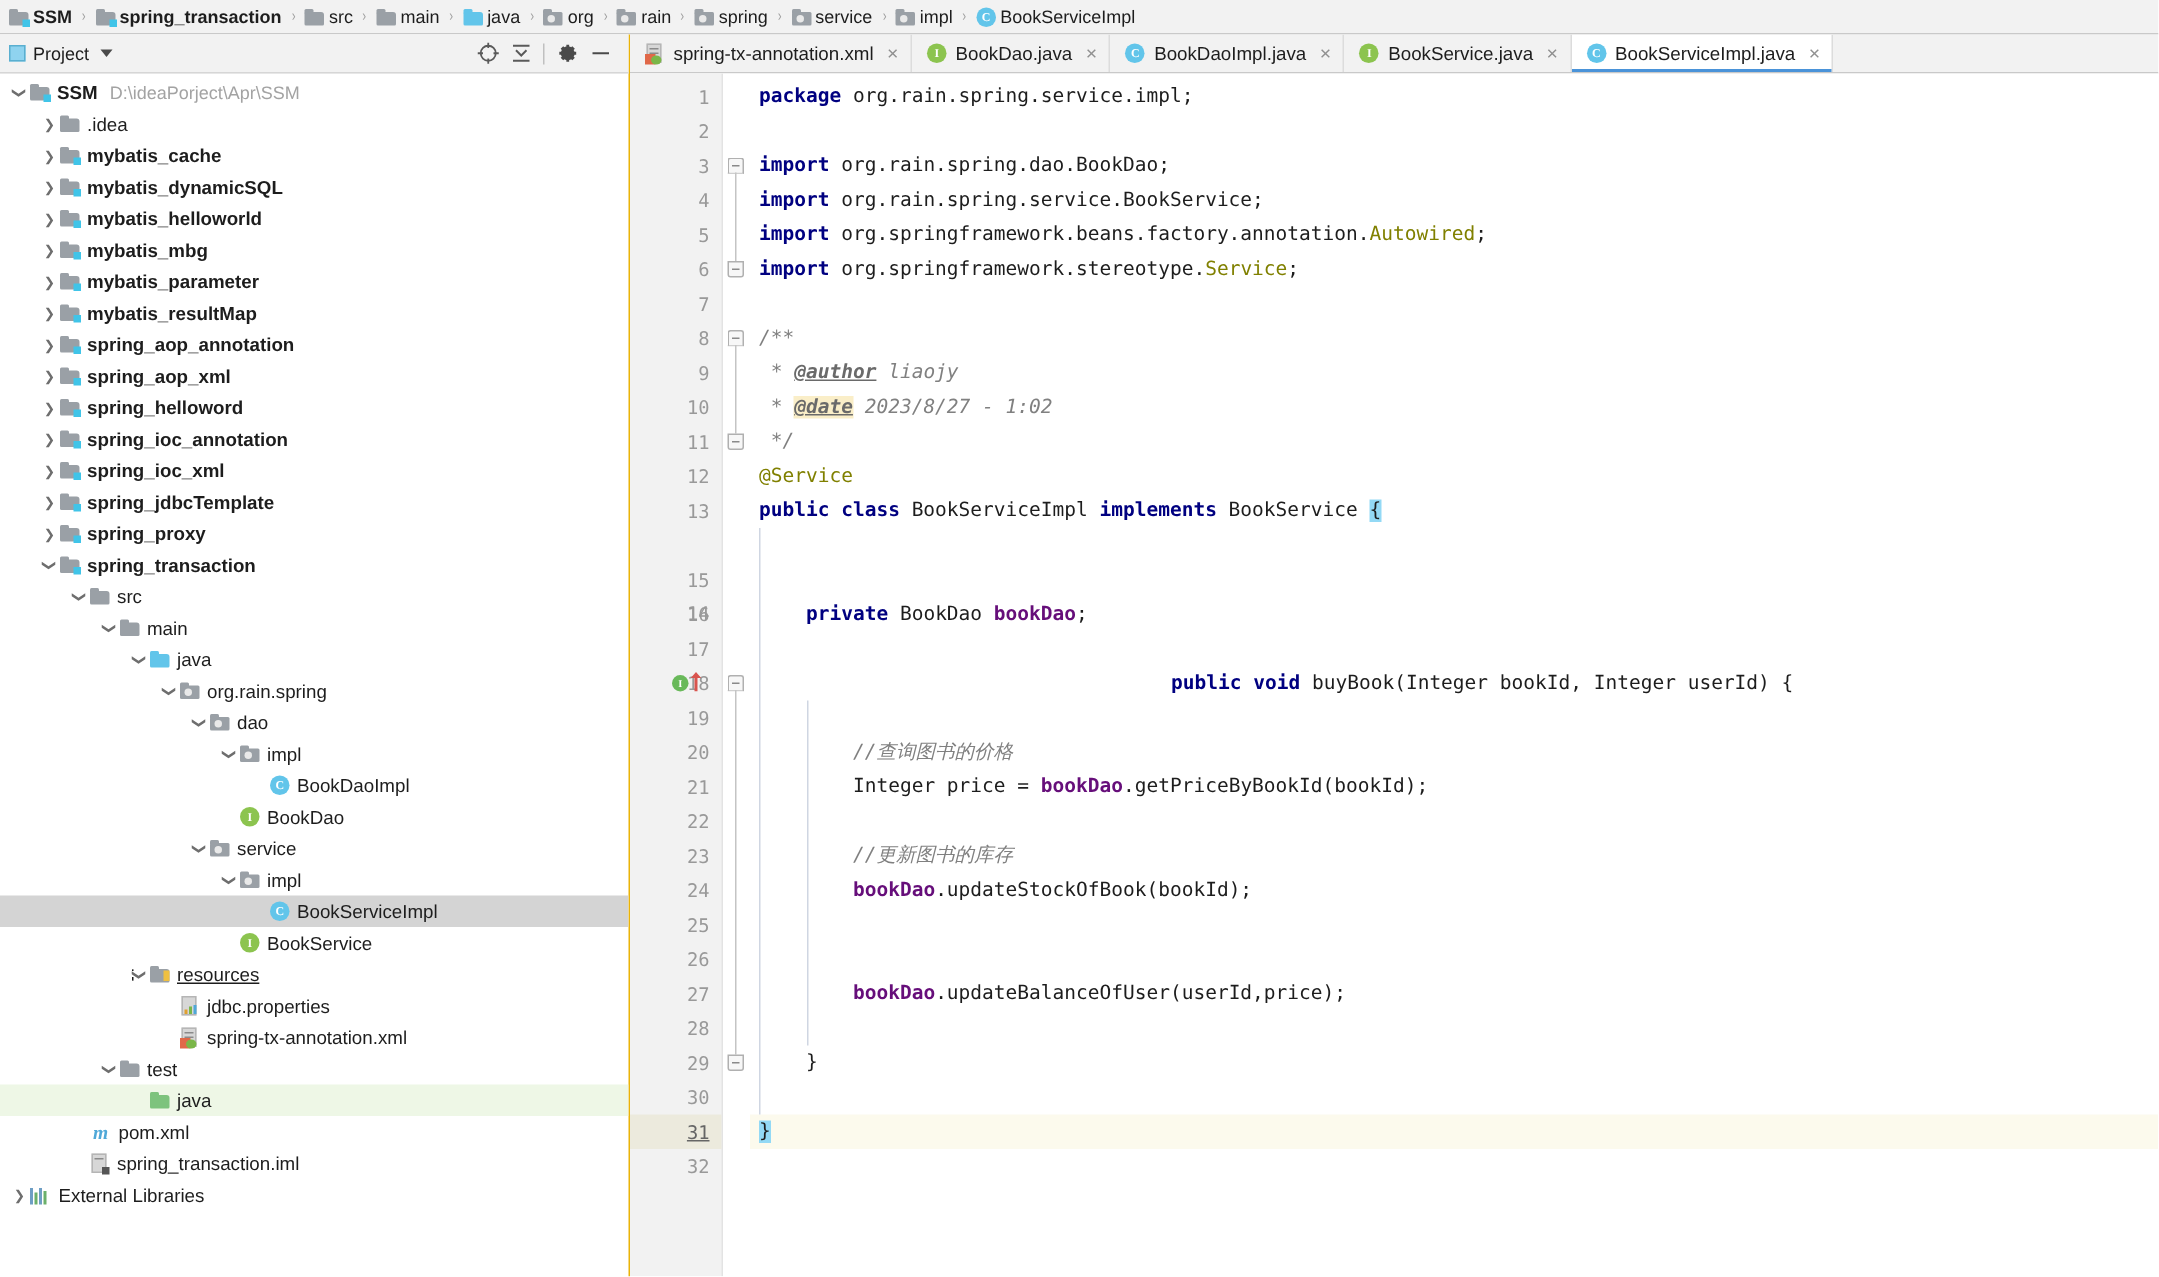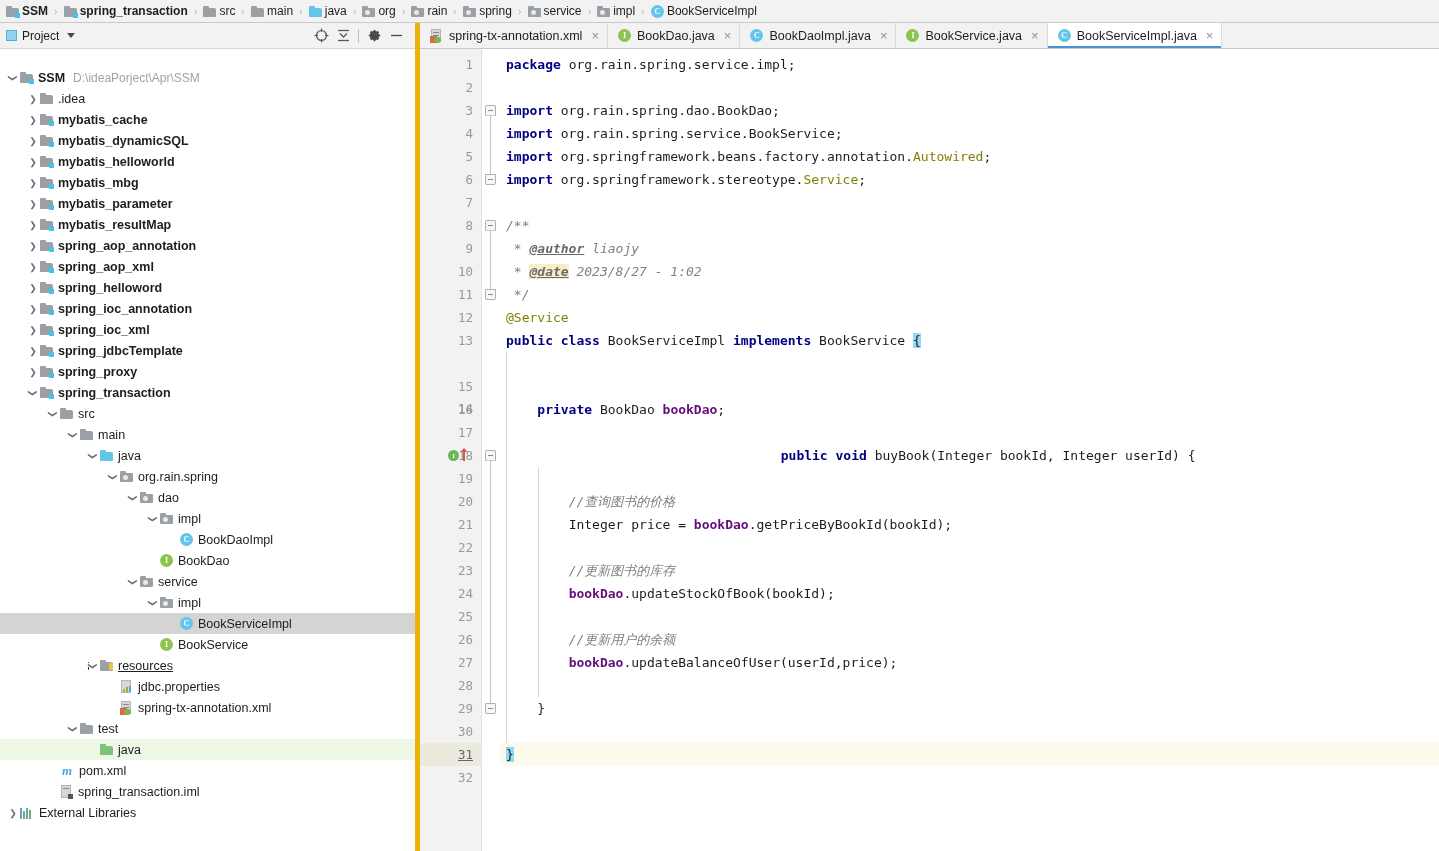--- a/index.html
+++ b/index.html
@@ -58,22 +58,21 @@
 
   
   #main { display:flex; height: 828px; }
 
   
   #project-panel {
     width: 420px;
     flex: 0 0 420px;
     display:flex; flex-direction:column;
     background:#ffffff;
-    border-right:5px solid #eab308;
-    gap:16px;
+    border-right:1px solid #eab308;
   }
   #project-toolbar {
     height: 26px;
     background:#f2f2f2;
     border-bottom:1px solid #d6d6d6;
     display:flex; align-items:center;
     padding: 0 8px 0 6px;
   }
   #project-toolbar .title {
     display:flex; align-items:center; gap:5px;
@@ -780,21 +779,20 @@
           <div class="cline" style="top: 349px;"><span class="pln">    </span><span class="kw">private </span><span class="pln">BookDao </span><span class="fld">bookDao</span><span class="pln">;</span></div>
           <div class="cline" style="top: 372px;"></div>
           <div class="cline" style="top: 395px; text-align: center;"><span class="pln">    </span><span class="kw">public void </span><span class="pln">buyBook(Integer bookId, Integer userId) {</span></div>
           <div class="cline" style="top: 418px;"></div>
           <div class="cline" style="top: 441px;"><span class="pln">        </span><span class="cmt">//查询图书的价格</span></div>
           <div class="cline" style="top: 464px;"><span class="pln">        </span><span class="pln">Integer price = </span><span class="fld">bookDao</span><span class="pln">.getPriceByBookId(bookId);</span></div>
           <div class="cline" style="top: 487px;"></div>
           <div class="cline" style="top: 510px;"><span class="pln">        </span><span class="cmt">//更新图书的库存</span></div>
           <div class="cline" style="top: 533px;"><span class="pln">        </span><span class="fld">bookDao</span><span class="pln">.updateStockOfBook(bookId);</span></div>
           <div class="cline" style="top: 556px;"></div>
-          <div class="cline" style="top: 579px;"><span class="pln">        </span><span class="cmt">//更新用户的余额</span></div>
           <div class="cline" style="top: 602px;"><span class="pln">        </span><span class="fld">bookDao</span><span class="pln">.updateBalanceOfUser(userId,price);</span></div>
           <div class="cline" style="top: 625px;"></div>
           <div class="cline" style="top: 648px;"><span class="pln">    </span><span class="pln">}</span></div>
           <div class="cline" style="top: 671px;"></div>
           <div class="cline" style="top: 694px;"><span class="hl-brace">}</span></div>
           <div class="cline" style="top: 717px;"></div>
           <div class="iguide" style="left: 6px; top: 303px; height: 391px;"></div>
           <div class="iguide" style="left: 38px; top: 418px; height: 230px;"></div>
         </div>
     </div>

